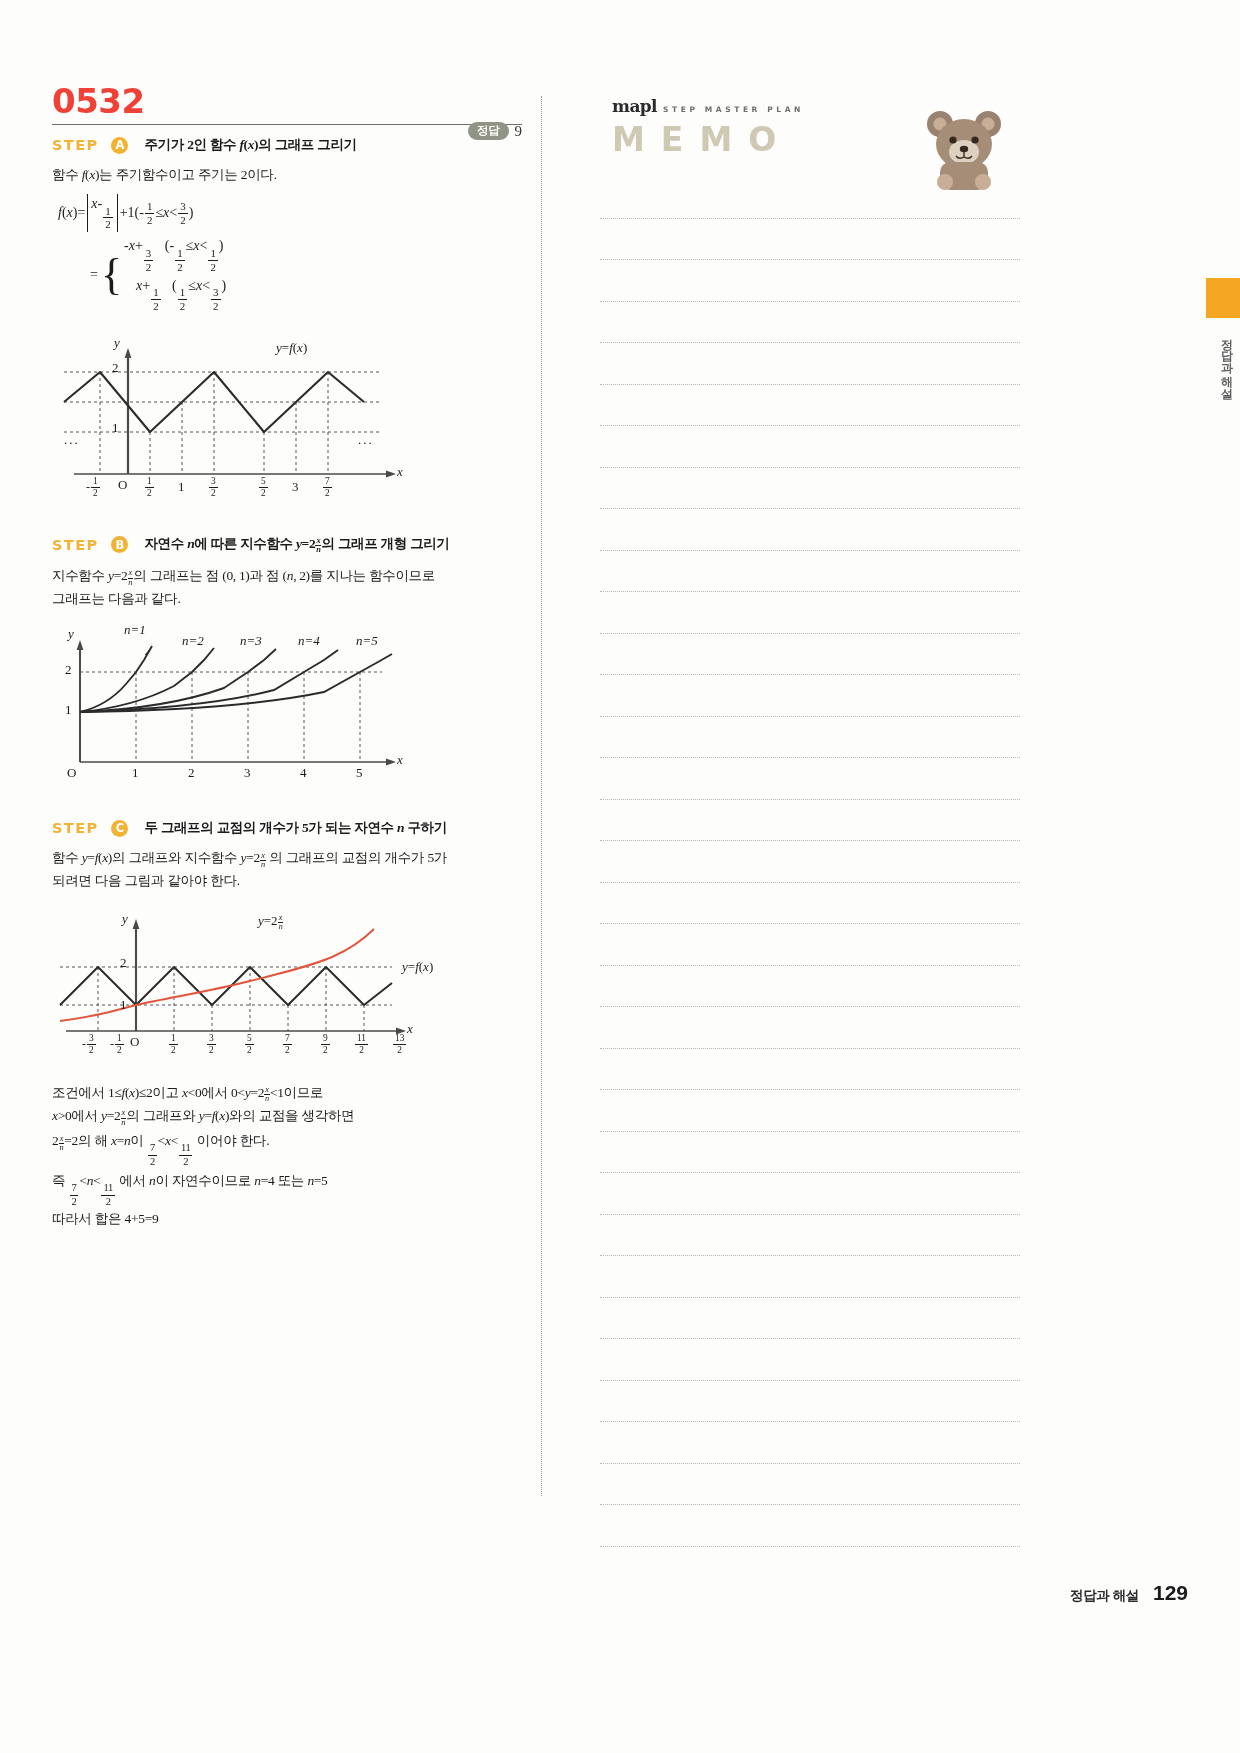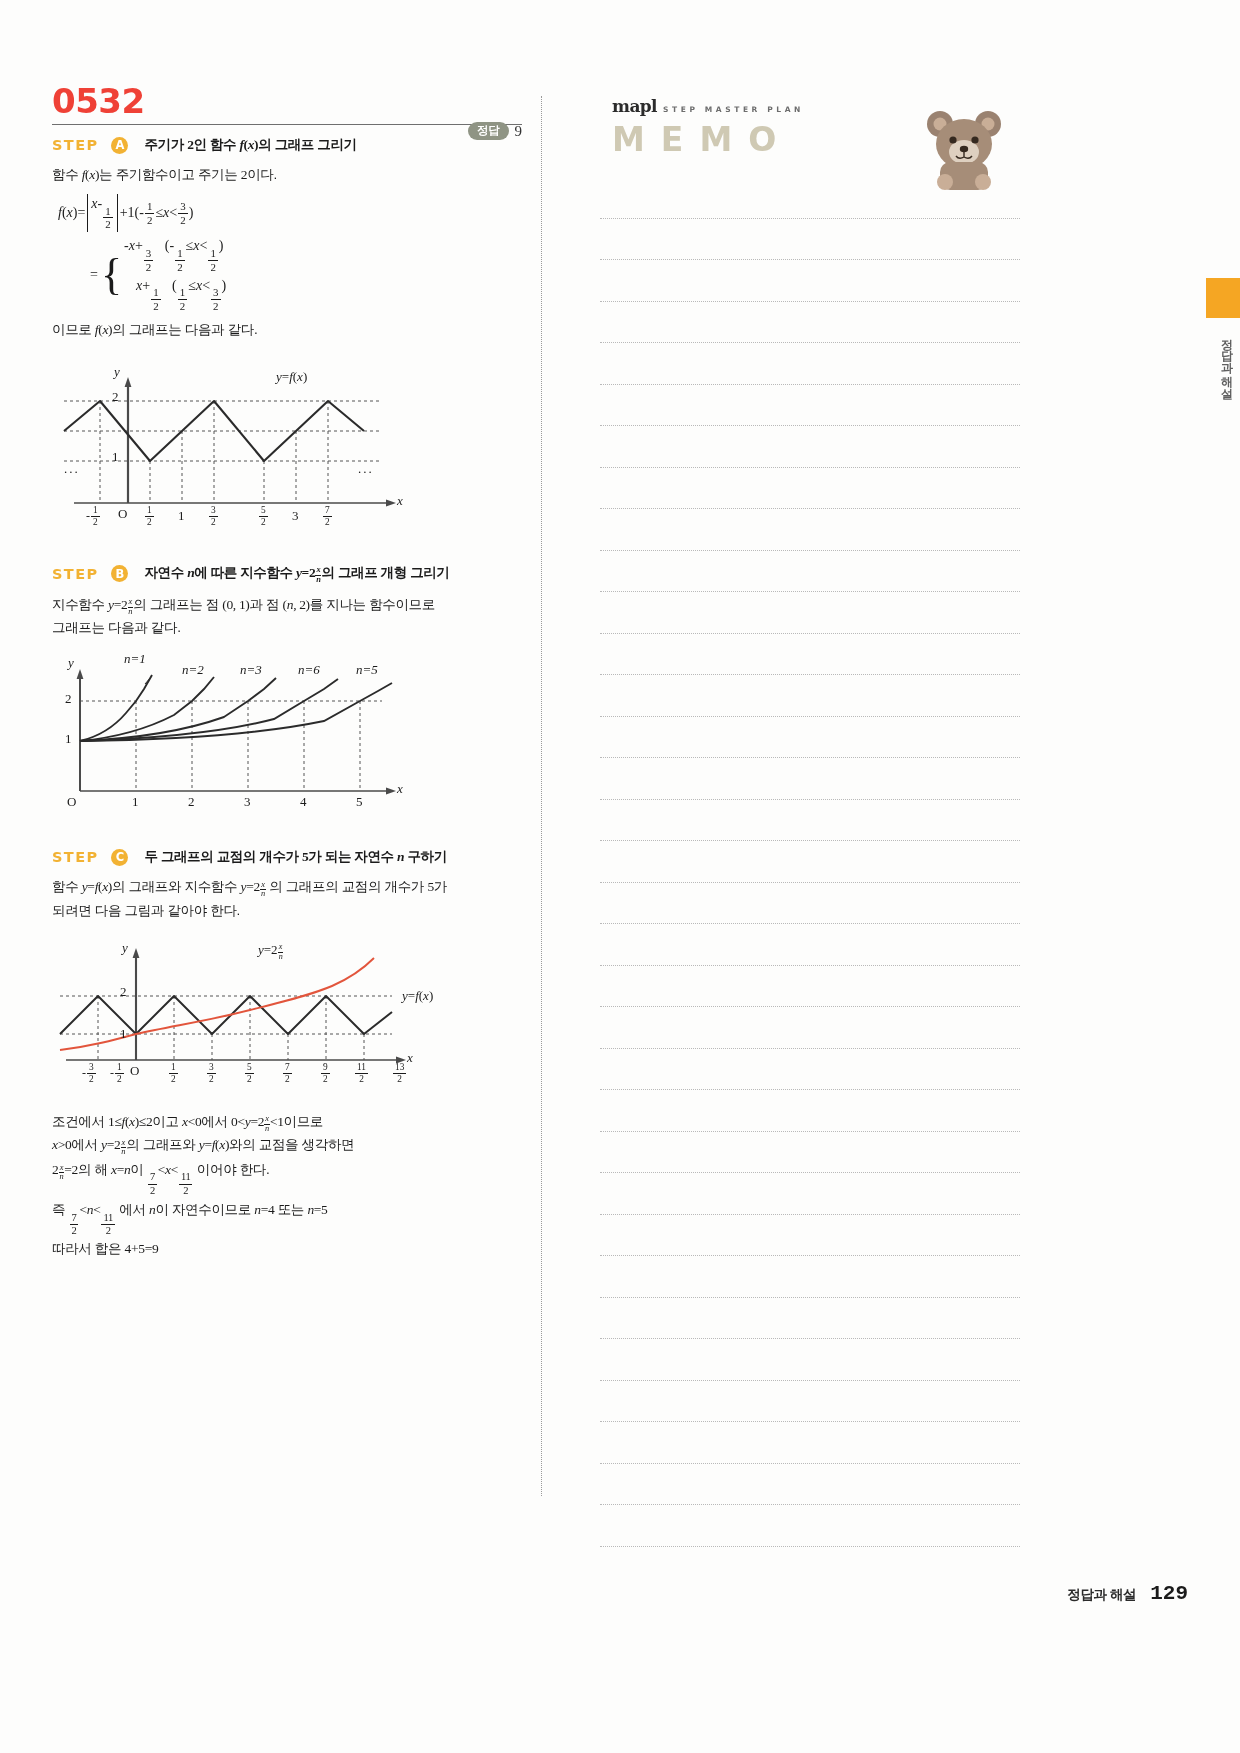--- a/index.html
+++ b/index.html
@@ -278,21 +278,21 @@
     align-items: baseline;
     gap: 14px;
   }
   .footer-text {
     font-size: 13.5px;
     font-weight: bold;
     letter-spacing: -0.4px;
     color: #2b2b2b;
   }
   .footer-page {
-    font-family: Liberation Mono, monospace;
+    font-family: Liberation Sans, sans-serif;
     font-size: 21px;
     font-weight: bold;
     color: #1b1b1b;
   }
 
   svg { display: block; }
 </style>
 </head>
 <body>
 
@@ -377,23 +377,20 @@
                 </span><span class="mathup">≤</span><span class="math">x</span><span class="mathup">&lt;</span><span class="frac">
                   <span>3</span>
                   <span>2</span>
                 </span><span class="mathup">)</span>
             </div>
           </div>
         </div>
       </div>
     </div>
 
-    <p class="body-line">
-      이므로 <span class="math">f</span><span class="mathup">(</span><span class="math">x</span><span class="mathup">)</span>의 그래프는 다음과 같다.
-    </p>
 
     <div class="figure" style="height:185px;">
       <svg width="400" height="185" viewBox="0 0 400 185">
 
         <line x1="12" y1="48" x2="330" y2="48" stroke="#555" stroke-width="1" stroke-dasharray="3 3"></line>
         <line x1="12" y1="78" x2="330" y2="78" stroke="#555" stroke-width="1" stroke-dasharray="3 3"></line>
         <line x1="12" y1="108" x2="330" y2="108" stroke="#555" stroke-width="1" stroke-dasharray="3 3"></line>
 
         <line x1="48" y1="48" x2="48" y2="150" stroke="#555" stroke-width="1" stroke-dasharray="3 3"></line>
         <line x1="98" y1="108" x2="98" y2="150" stroke="#555" stroke-width="1" stroke-dasharray="3 3"></line>
@@ -511,21 +508,21 @@
 
       <div class="fig-label" style="left:80px; top:143px;">1</div>
       <div class="fig-label" style="left:136px; top:143px;">2</div>
       <div class="fig-label" style="left:192px; top:143px;">3</div>
       <div class="fig-label" style="left:248px; top:143px;">4</div>
       <div class="fig-label" style="left:304px; top:143px;">5</div>
 
       <div class="fig-label italic" style="left:72px;  top:0;">n=1</div>
       <div class="fig-label italic" style="left:130px; top:11px;">n=2</div>
       <div class="fig-label italic" style="left:188px; top:11px;">n=3</div>
-      <div class="fig-label italic" style="left:246px; top:11px;">n=6</div>
+      <div class="fig-label italic" style="left:246px; top:11px;">n=4</div>
       <div class="fig-label italic" style="left:304px; top:11px;">n=5</div>
     </div>
 
     <div class="step" style="margin-top:22px;">
       <span class="step-word">STEP</span>
       <span class="step-letter">C</span>
       <span class="step-title">두 그래프의 교점의 개수가 <span class="mathup">5</span>가 되는 자연수 <span class="math">n</span> 구하기</span>
     </div>
 
     <p class="body-line">

